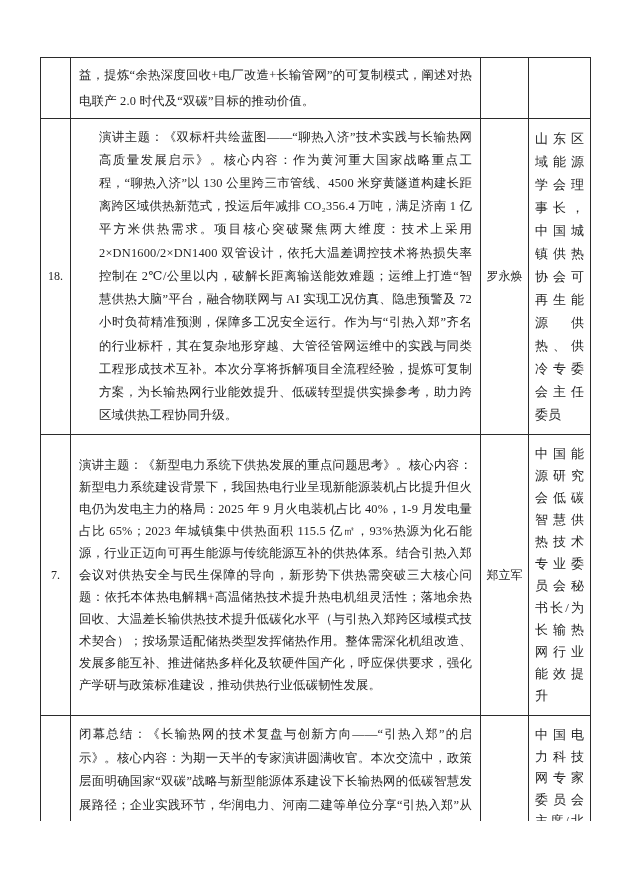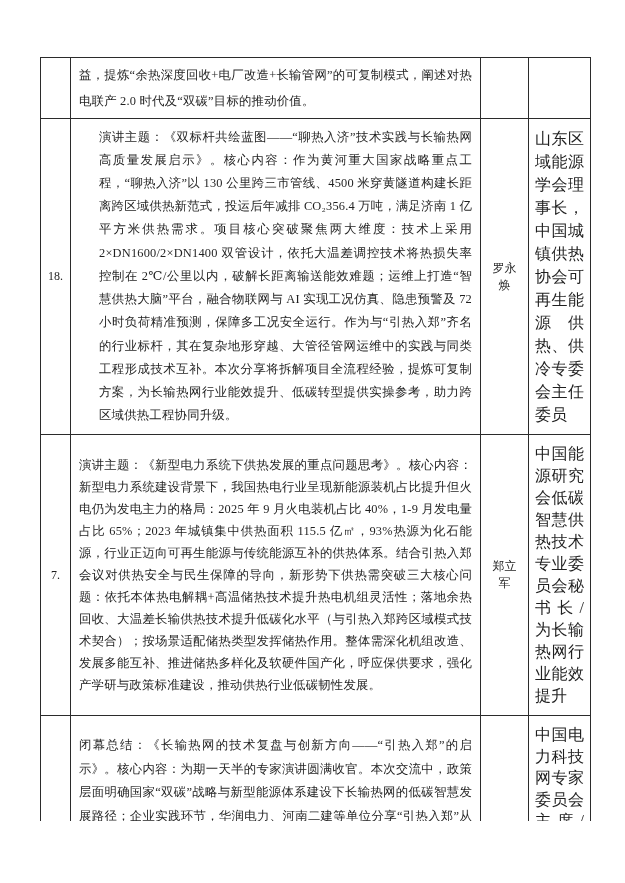--- a/index.html
+++ b/index.html
@@ -43,25 +43,25 @@
     padding: 4px 8px;
     font-size: 12.4px;
     line-height: 23px;
     text-align: justify;
     text-justify: inter-character;
     letter-spacing: 0.2px;
   }
   td.speaker {
     text-align: center;
     font-size: 12px;
-    padding: 0 11px;
+    padding: 0 2px;
   }
   td.title {
     padding: 8px 6px;
-    font-size: 16px;
+    font-size: 13px;
     line-height: 22px;
     text-align: justify;
     text-justify: inter-character;
     word-break: break-all;
   }
   tr.r0  td { height: 61px;  }
   tr.r14 td { height: 234px; }
   tr.r15 td { height: 201px; }
   tr.r16 td { height: 215px; }
   tr.r0  td.content { line-height: 26px; }

